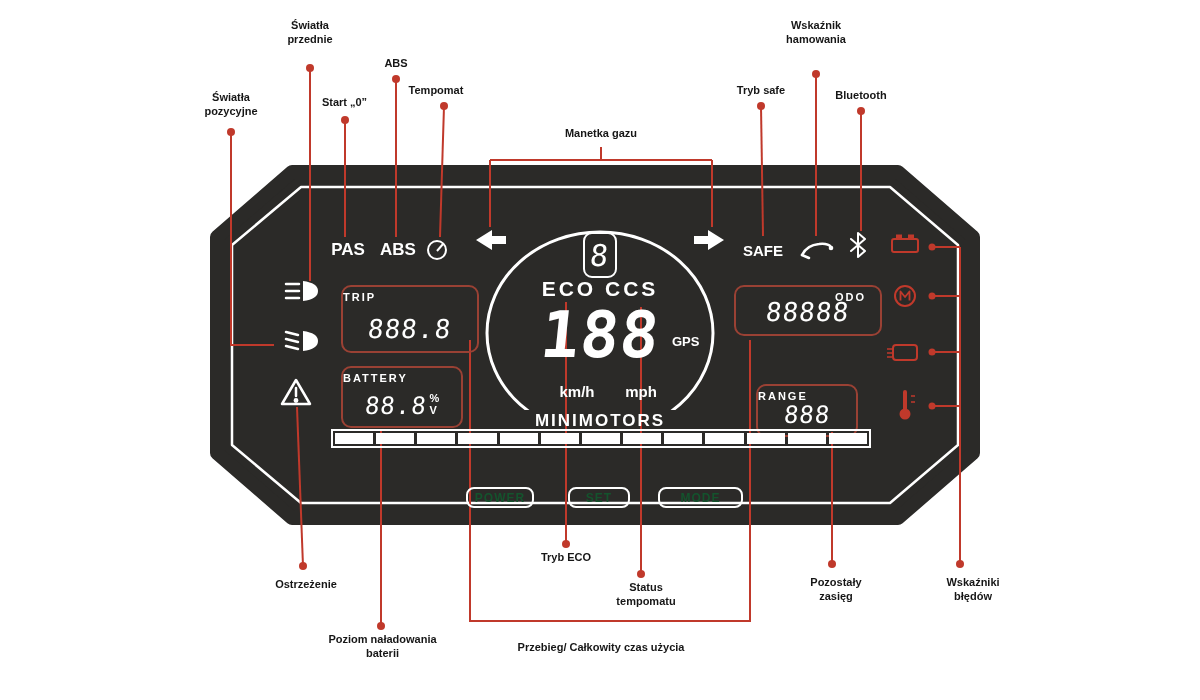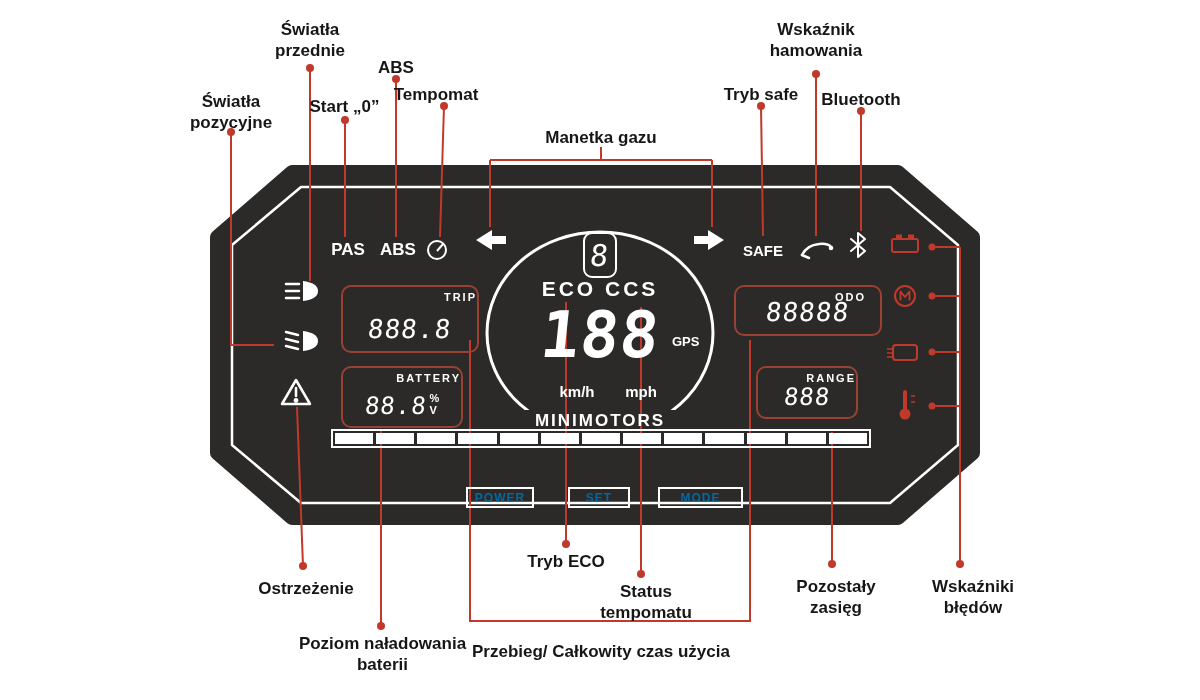--- a/index.html
+++ b/index.html
@@ -1,29 +1,29 @@
 <!DOCTYPE html>
 <html><head>
 <meta charset="utf-8">
 <style>
   *{margin:0;padding:0;box-sizing:border-box}
   html,body{width:1200px;height:700px;background:#fff;position:relative;
     font-family:"Liberation Sans",sans-serif;overflow:hidden}
   svg.bg{position:absolute;left:0;top:0}
-  .callout{position:absolute;font-weight:bold;font-size:17px;color:#161616;
+  .callout{position:absolute;font-weight:bold;font-size:11px;color:#161616;
     text-align:center;white-space:pre-line;line-height:1.25}
   .disp{position:absolute;color:#fff;font-weight:bold}
   .seg{font-family:"DejaVu Sans Mono",monospace;display:inline-block;
     transform:skewX(-6deg);letter-spacing:1px}
   .lcdbox{position:absolute;border:2px solid #9a4134;border-radius:10px}
-  .lcdbox .lbl{position:absolute;top:4px;left:0;width:100%;text-align:right;
+  .lcdbox .lbl{position:absolute;top:4px;left:0;width:100%;text-align:left;
     font-size:11px;letter-spacing:2px;color:#fff;font-weight:bold}
   .lcdbox .lbl.right{text-align:right;padding-right:14px}
   .lcdbox .val{position:absolute;bottom:7px;left:0;width:100%;text-align:center;color:#fff}
-  .btn{position:absolute;border:2px solid #fff;border-radius:0;color:#0369a1;
+  .btn{position:absolute;border:2px solid #fff;border-radius:8px;color:#14532d;
     font-weight:bold;font-size:12px;display:flex;align-items:center;
     justify-content:center;letter-spacing:1px;background:transparent}
   .bar{position:absolute;border:2px solid #fff;display:flex;gap:3px;padding:2px;background:transparent}
   .bar span{flex:1;background:#fff}
   .gearbox{position:absolute;left:583px;top:232px;width:34px;height:46px;
     border:2px solid #fff;border-radius:9px;background:#2b2a28;display:flex;
     align-items:center;justify-content:center;color:#fff}
   .units{display:inline-block;vertical-align:top;font-size:11px;line-height:12px;
     font-weight:bold;margin-left:3px;text-align:left}
 </style>
@@ -172,21 +172,21 @@
   </div>
 </div>
 
 <div class="lcdbox" style="left:734px;top:285px;width:148px;height:51px">
   <div class="lbl right">ODO</div>
   <div class="val">
     <span class="seg" style="font-size:26px">88888</span>
   </div>
 </div>
 
-<div class="lcdbox" style="left:756px;top:366px;width:102px;height:53px">
+<div class="lcdbox" style="left:756px;top:384px;width:102px;height:53px">
   <div class="lbl">RANGE</div>
   <div class="val" style="bottom:6px">
     <span class="seg" style="font-size:24px">888</span>
   </div>
 </div>
 
 <div class="bar" style="left:331px;top:429px;width:540px;height:19px">
   <span></span>
   <span></span>
   <span></span>

